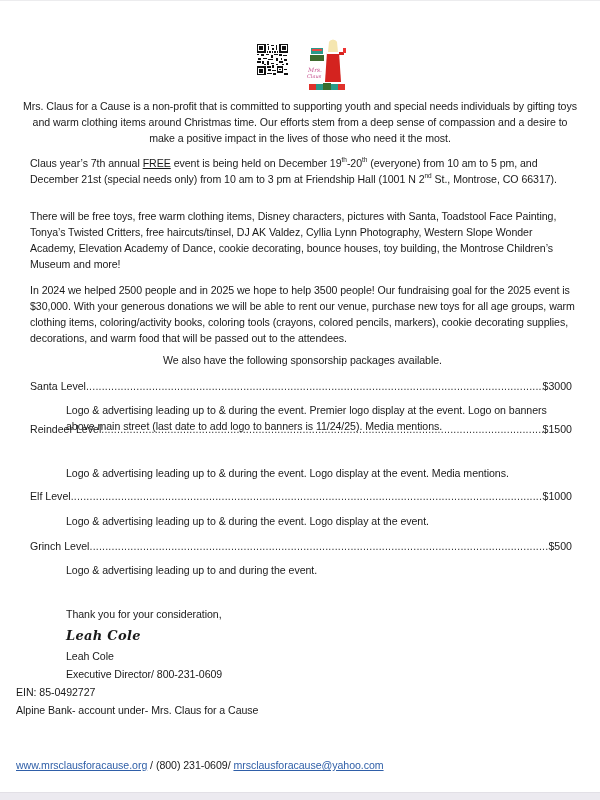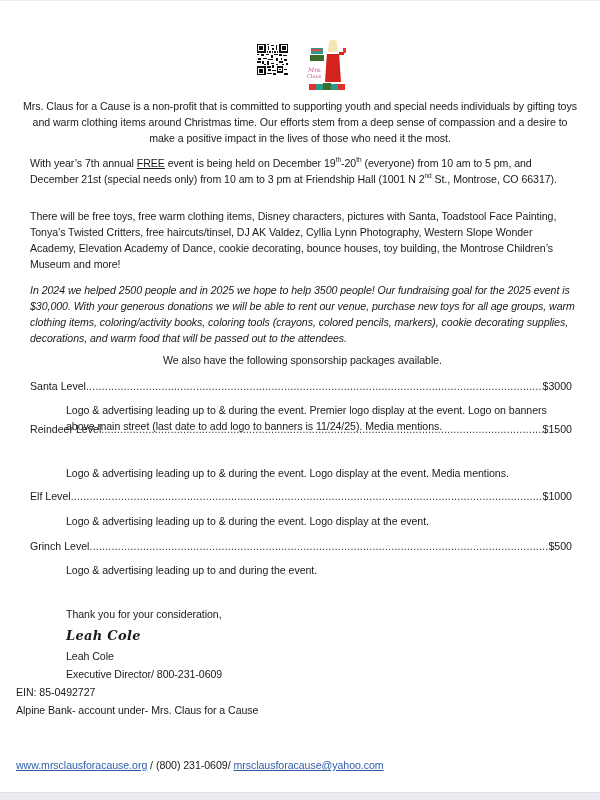--- a/index.html
+++ b/index.html
@@ -12,21 +12,21 @@
   .page { position: absolute; left: 0; top: 0; width: 600px; height: 701px; }
   .header-imgs { position: absolute; top: 38px; left: 0; width: 600px; height: 54px; }
   .qr { position: absolute; left: 257px; top: 6px; width: 31px; height: 31px; }
   .logo { position: absolute; left: 305px; top: 0px; width: 42px; height: 54px; }
   p { margin: 0; font-size: 10.6px; line-height: 16px; letter-spacing: -0.05px; }
   .blk { position: absolute; left: 30px; width: 545px; }
   .center { text-align: center; }
   .intro { top: 98px; left: 22px; width: 556px; }
   .event { top: 155px; }
   .activities { top: 208px; }
-  .fund { top: 282px; font-style: italic; }
+  .fund { top: 282px; }
   .sponsor-intro { top: 352px; text-align: center; }
   .level-row { position: absolute; left: 30px; width: 542px; display: flex; align-items: center; font-size: 10.6px; line-height: 16px; }
   .level-row .name { white-space: nowrap; }
   .level-row .dots { flex: 1; overflow: hidden; white-space: nowrap; letter-spacing: 0.2px; color: #333; }
   .level-row .dots::after { content: "......................................................................................................................................................................................................................................................................."; }
   .level-row .price { white-space: nowrap; }
   .level-desc { position: absolute; left: 66px; width: 490px; }
   .sig-block { position: absolute; left: 66px; }
   .script { font-family: "DejaVu Serif", serif; font-style: italic; font-weight: bold; font-size: 13px; line-height: 18px; letter-spacing: 0.3px; }
   .footer { position: absolute; left: 16px; width: 600px; text-align: left; }
@@ -120,21 +120,21 @@
       <rect x="26" y="46" width="7" height="6" fill="#2a9a8a"></rect>
       <rect x="33" y="46" width="7" height="6" fill="#e0312b"></rect>
     </svg>
   </div>
 
   <div class="blk center intro">
     <p>Mrs. Claus for a Cause is a non-profit that is committed to supporting youth and special needs individuals by gifting toys and warm clothing items around Christmas time. Our efforts stem from a deep sense of compassion and a desire to make a positive impact in the lives of those who need it the most.</p>
   </div>
 
   <div class="blk event">
-    <p><span>With year’s 7th annual </span><span class="u">FREE</span><span> event is being held on December 19</span><sup>th</sup><span>-20</span><sup>th</sup><span> (everyone) from 10 am to 5 pm, and December 21st (special needs only) from 10 am to 3 pm at Friendship Hall (1001 N 2</span><sup>nd</sup><span> St., Montrose, CO 66317).</span></p>
+    <p><span>Claus year’s 7th annual </span><span class="u">FREE</span><span> event is being held on December 19</span><sup>th</sup><span>-20</span><sup>th</sup><span> (everyone) from 10 am to 5 pm, and December 21st (special needs only) from 10 am to 3 pm at Friendship Hall (1001 N 2</span><sup>nd</sup><span> St., Montrose, CO 66317).</span></p>
   </div>
 
   <div class="blk activities">
     <p>There will be free toys, free warm clothing items, Disney characters, pictures with Santa, Toadstool Face Painting, Tonya’s Twisted Critters, free haircuts/tinsel, DJ AK Valdez, Cyllia Lynn Photography, Western Slope Wonder Academy, Elevation Academy of Dance, cookie decorating, bounce houses, toy building, the Montrose Children’s Museum and more!</p>
   </div>
 
   <div class="blk fund">
     <p>In 2024 we helped 2500 people and in 2025 we hope to help 3500 people! Our fundraising goal for the 2025 event is $30,000. With your generous donations we will be able to rent our venue, purchase new toys for all age groups, warm clothing items, coloring/activity books, coloring tools (crayons, colored pencils, markers), cookie decorating supplies, decorations, and warm food that will be passed out to the attendees.</p>
   </div>
 

